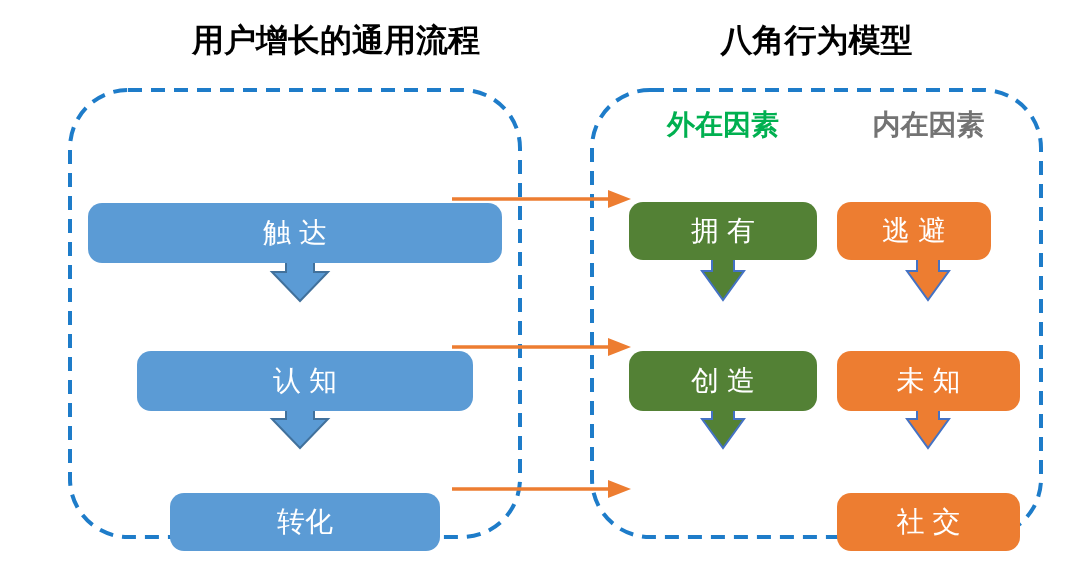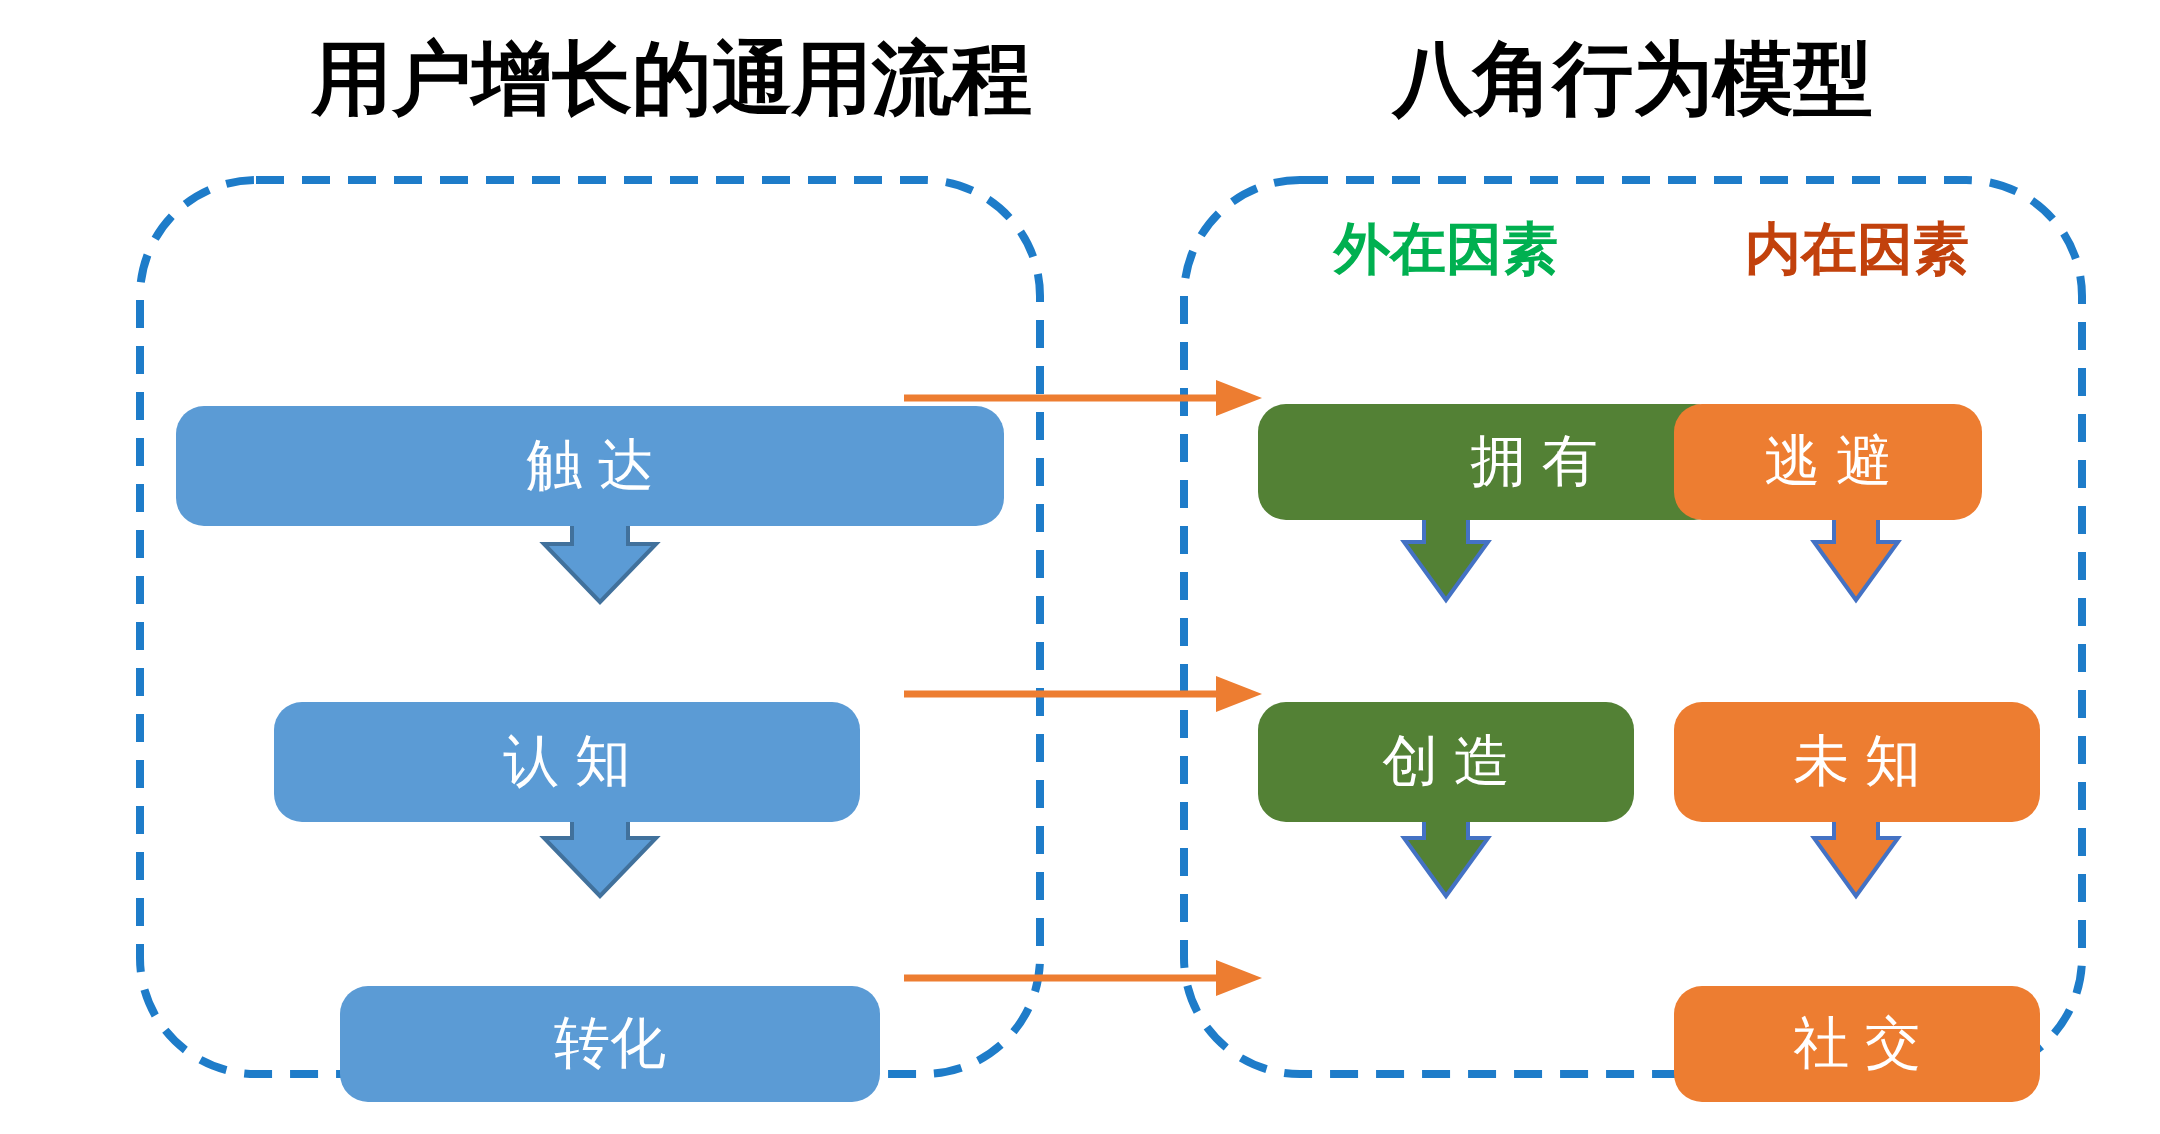--- a/index.html
+++ b/index.html
@@ -2,29 +2,29 @@
 <html><head>
 <meta charset="utf-8">
 <style>
   html,body{margin:0;padding:0;background:#ffffff;}
   #stage{
     position:relative;width:1080px;height:567px;background:#ffffff;
     overflow:hidden;font-family:"Liberation Sans","DejaVu Sans",sans-serif;
   }
   .abs{position:absolute;}
   .title{
-    font-size:40px;font-weight:bold;color:#000000;text-align:center;
+    font-size:32px;font-weight:bold;color:#000000;text-align:center;
     height:48px;line-height:48px;white-space:nowrap;
   }
   .col-header{
     font-size:28px;font-weight:bold;text-align:center;height:40px;line-height:40px;
     white-space:nowrap;
   }
   .hdr-green{color:#00B050;}
-  .hdr-orange{color:#c2410c;}
+  .hdr-orange{color:#737373;}
   .node{
     color:#ffffff;font-size:28px;text-align:center;border-radius:14px;
     display:flex;align-items:center;justify-content:center;white-space:pre;margin-top:33px;
   }
   .blue{background:#5B9BD5;}
   .green{background:#538135;}
   .orange{background:#ED7D31;}
   svg{position:absolute;left:0;top:0;}
   #fg-layer{pointer-events:none;}
 </style>
@@ -49,24 +49,24 @@
     <polygon points="917,390 939,390 939,419 949,419 928,448 907,419 917,419" fill="#ED7D31" stroke="#4472C4" stroke-width="2"></polygon>
   </svg>
 
   <div class="abs title" style="left:106px;top:16px;width:460px;">用户增长的通用流程</div>
   <div class="abs title" style="left:592px;top:16px;width:449px;">八角行为模型</div>
 
   <div class="abs col-header hdr-green" style="left:629px;top:105px;width:188px;">外在因素</div>
   <div class="abs col-header hdr-orange" style="left:837px;top:105px;width:183px;">内在因素</div>
 
   <div class="abs node blue" style="left:88px;top:170px;width:414px;height:60px;">触 达</div>
-  <div class="abs node blue" style="left:137px;top:318px;width:293px;height:60px;">认 知</div>
+  <div class="abs node blue" style="left:137px;top:318px;width:336px;height:60px;">认 知</div>
   <div class="abs node blue" style="left:170px;top:460px;width:270px;height:58px;">转化</div>
 
-  <div class="abs node green" style="left:629px;top:169px;width:188px;height:58px;padding-left:44px;">拥 有</div>
+  <div class="abs node green" style="left:629px;top:169px;width:188px;height:58px;">拥 有</div>
   <div class="abs node green" style="left:629px;top:318px;width:188px;height:60px;">创 造</div>
 
   <div class="abs node orange" style="left:837px;top:169px;width:154px;height:58px;">逃 避</div>
   <div class="abs node orange" style="left:837px;top:460px;width:183px;height:58px;">社 交</div>
   <div class="abs node orange" style="left:837px;top:318px;width:183px;height:60px;">未 知</div>
 
   <svg id="fg-layer" width="1080" height="567" viewBox="0 0 1080 567">
     <g stroke="#ED7D31" stroke-width="3.5" fill="#ED7D31">
       <line x1="452" y1="199" x2="611" y2="199"></line>
       <polygon points="631,199 608,190 608,208" stroke="none"></polygon>

